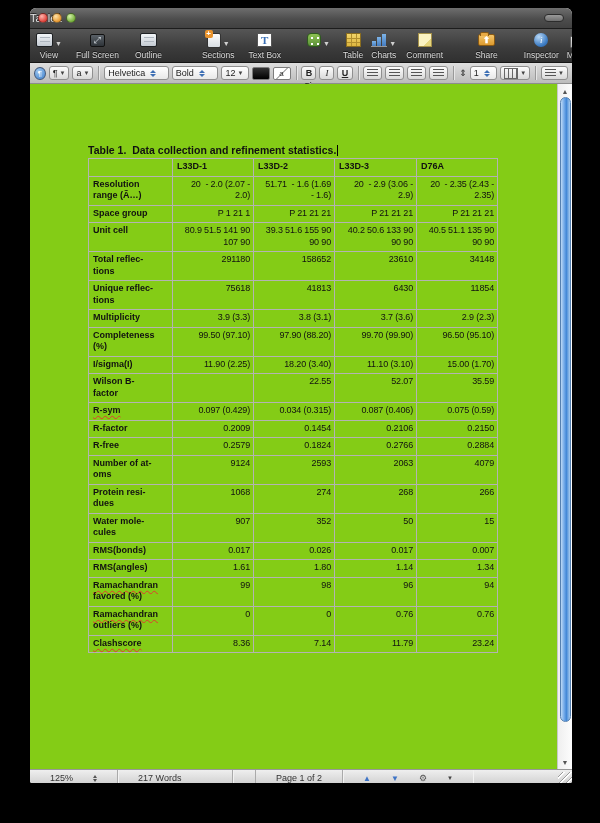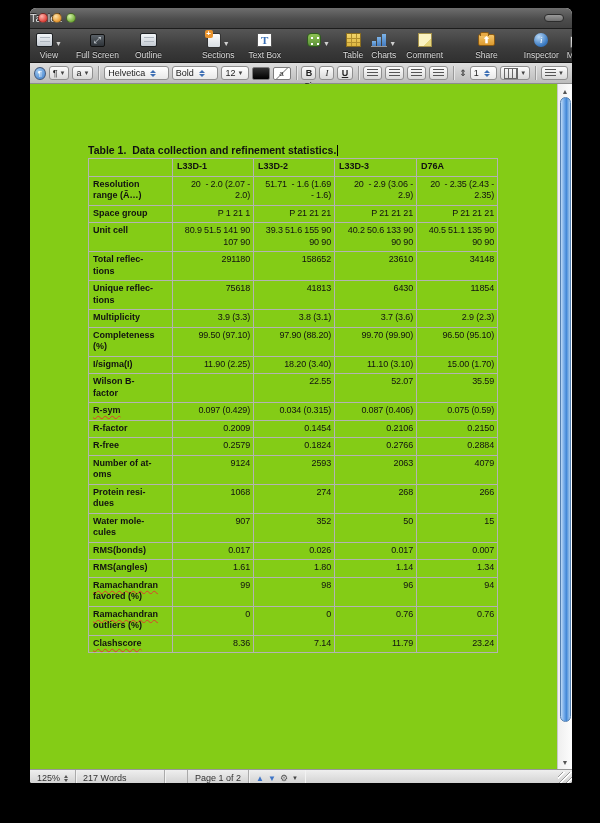--- a/index.html
+++ b/index.html
@@ -82,21 +82,21 @@
 
   
   .scrollcol{position:absolute;top:0;right:0;width:15px;height:685px;background:linear-gradient(90deg,#efefef,#fdfdfd);border-left:1px solid #c7c7c7;box-sizing:border-box;}
   .sc-arrow{position:absolute;left:0;width:14px;height:12px;display:flex;align-items:center;justify-content:center;font-size:7px;color:#555;}
   .sc-up{top:1px;}
   .sc-dn{bottom:1px;}
   .scroller{position:absolute;left:1.5px;top:13px;width:11px;height:625px;border-radius:6px;background:linear-gradient(90deg,#bcd9f6,#5f9de4 45%,#4287d6 60%,#a9cdf0);border:1px solid #5580b0;box-sizing:border-box;}
 
   
   .statusbar{height:16px;background:linear-gradient(#efefef,#cdcdcd);border-top:1px solid #979797;display:flex;align-items:center;font-size:9px;color:#333;position:relative;}
-  .sb-seg{display:flex;align-items:center;height:100%;padding:0 7px;border-right:1px solid #aaa;box-shadow:1px 0 0 #f2f2f2;gap:4px;}
+  .sb-seg{display:flex;align-items:center;height:100%;padding:0 20px;border-right:1px solid #aaa;box-shadow:1px 0 0 #f2f2f2;gap:20px;}
   .sb-stp{display:flex;flex-direction:column;gap:1px;}
   .sb-stp i{display:block;width:0;height:0;border-left:2.5px solid transparent;border-right:2.5px solid transparent;}
   .sb-stp .up{border-bottom:3px solid #555;}
   .sb-stp .dn{border-top:3px solid #555;}
   .navtri{font-size:8px;color:#3e74c6;}
   .gear{font-size:9px;color:#555;}
   .grip{position:absolute;right:0;bottom:0;width:14px;height:14px;background:repeating-linear-gradient(135deg,transparent 0 3px,#9a9a9a 3px 4px,#fff 4px 5px);}
 </style>
 </head>
 <body>

